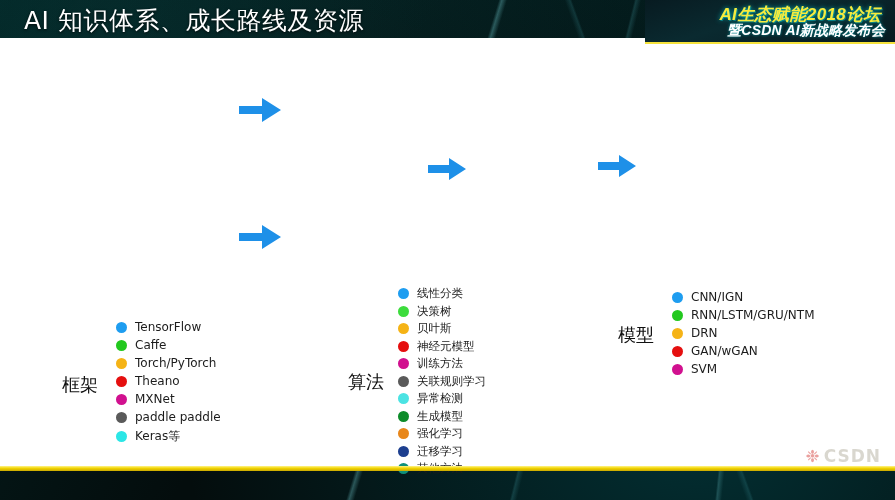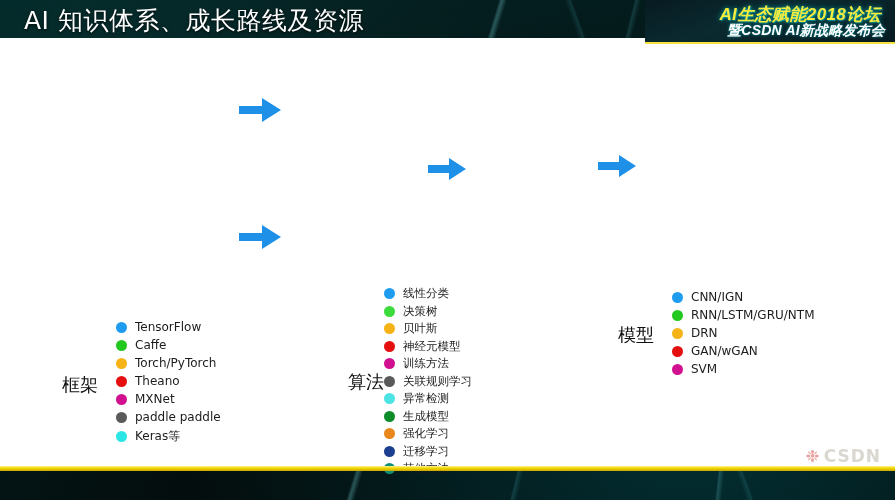--- a/index.html
+++ b/index.html
@@ -125,21 +125,21 @@
   .legend-items { display:flex; flex-direction:column; }
   .legend-row { display:flex; align-items:center; margin-bottom:4px; }
   .dot { width:11px; height:11px; border-radius:50%; margin-right:8px; flex:none; }
   .legend-text {
     font-size:12px; color:#1c1c1c; white-space:nowrap;
     font-family:"DejaVu Sans","Liberation Sans",sans-serif;
   }
   #legend-frameworks { left:62px;  top:320px; }
   #legend-algorithms { left:348px; top:286px; }
   #legend-models     { left:618px; top:290px; }
-  #legend-algorithms .legend-label { margin-right:0; }
+  #legend-algorithms .legend-label { margin-right:14px; }
   #legend-algorithms .legend-row { margin-bottom:2.5px; }
   #legend-algorithms .legend-text { font-size:11.5px; }
 
   
   .watermark {
     position:absolute; right:14px; top:446px; z-index:7;
     display:flex; align-items:center; opacity:.55;
   }
   .wm-logo { font-size:17px; color:#d9534f; margin-right:4px; line-height:1; }
   .wm-text { font-size:17px; color:#bbb7a8; font-weight:bold; letter-spacing:1px;

